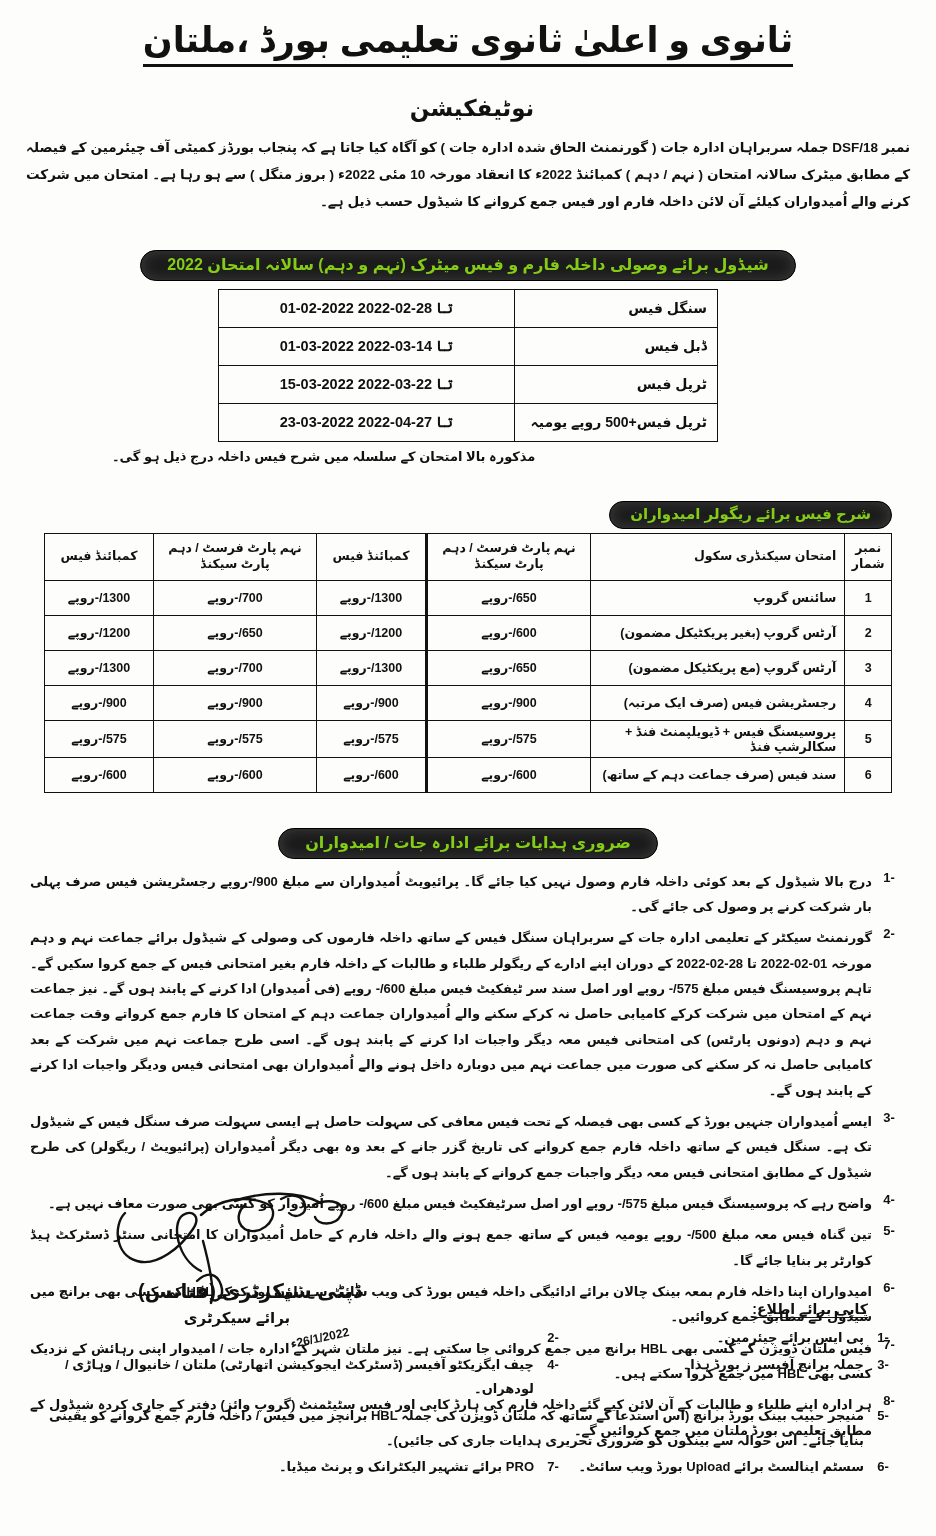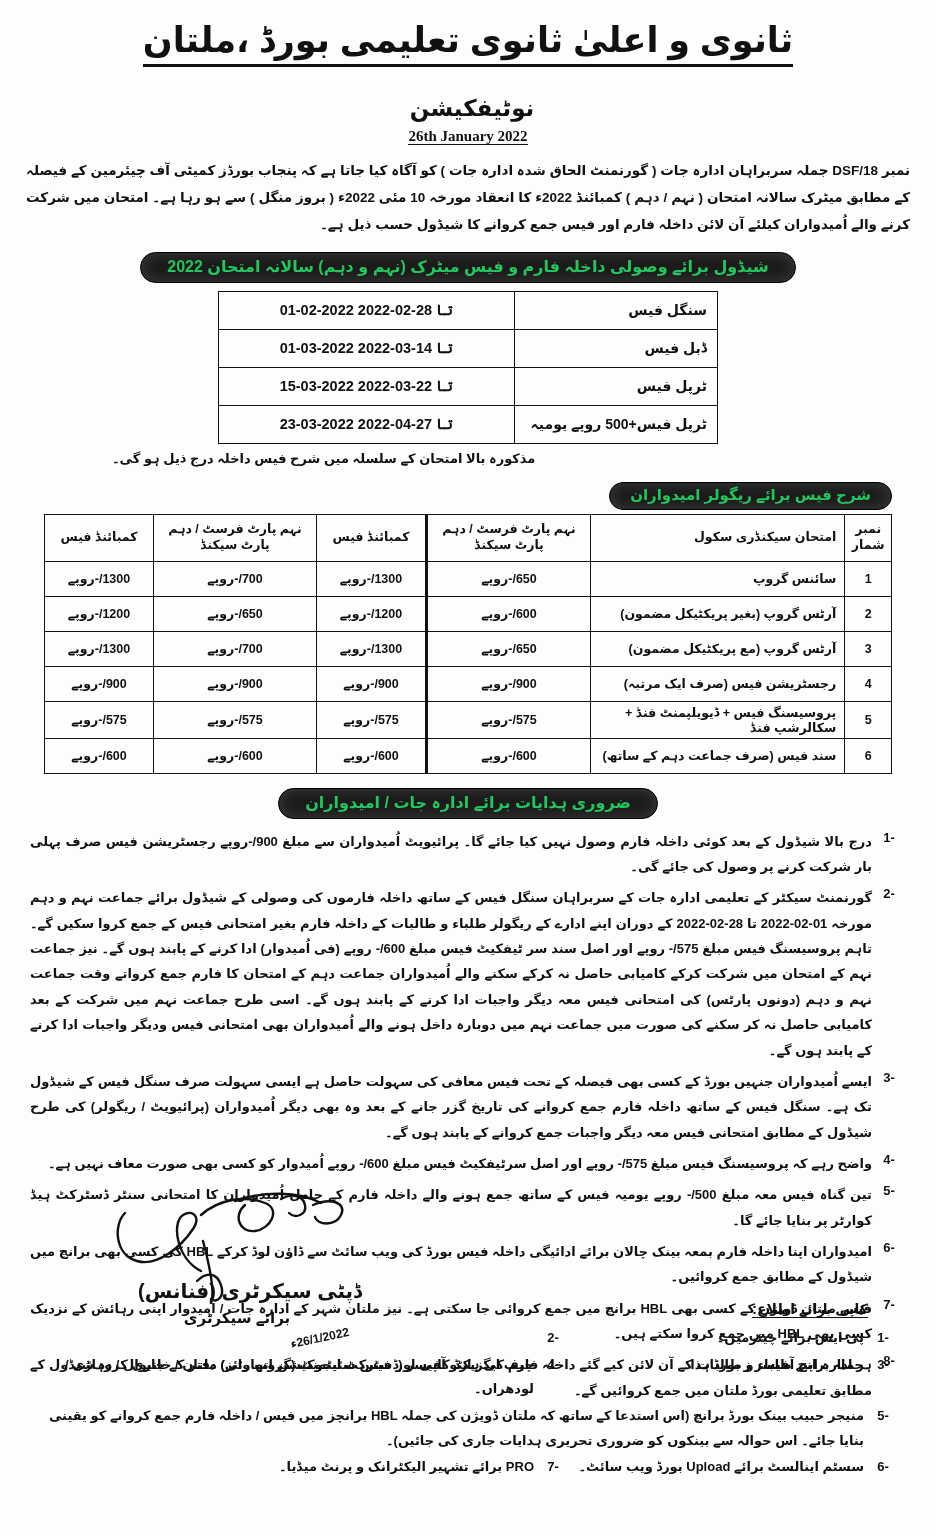--- a/index.html
+++ b/index.html
@@ -59,29 +59,30 @@
     font-size: 13.5px;
     line-height: 2.0;
     margin: 12px 26px 0 26px;
     font-weight: 600;
   }
 
   
   .pill {
     display: inline-block;
     background: #1b1b1b;
-    color: #22c55e;
+    color: #84cc16;
     border-radius: 16px;
     padding: 4px 26px 6px 26px;
     font-size: 16px;
     font-weight: bold;
     letter-spacing: 0.5px;
     direction: rtl;
     box-shadow: inset 0 0 14px rgba(255,255,255,0.16);
     border: 1px solid #000;
+    margin-top: 21px;
   }
   .pill-wrap { text-align: center; margin-top: 14px; }
 
   
   .sched-wrap { text-align: center; margin-top: 8px; }
   table.sched {
     border-collapse: collapse;
     margin: 0 auto;
     width: 500px;
     direction: rtl;
@@ -250,21 +251,20 @@
   .copy-full { width: 100%; }
 </style>
 </head>
 <body>
 
 <div class="page">
 
   <div class="hdr">
     <div class="board-title">ثانوی و اعلیٰ ثانوی تعلیمی بورڈ ،ملتان</div>
     <div class="notif-word">نوٹیفکیشن</div>
-    <div class="notif-date"><span class="u">26th January 2022</span></div>
   </div>
 
   <div class="intro">نمبر DSF/18 جملہ سربراہان ادارہ جات ( گورنمنٹ الحاق شدہ ادارہ جات ) کو آگاہ کیا جاتا ہے کہ پنجاب بورڈز کمیٹی آف چیئرمین کے فیصلہ کے مطابق میٹرک سالانہ امتحان ( نہم / دہم ) کمبائنڈ 2022ء کا انعقاد مورخہ 10 مئی 2022ء ( بروز منگل ) سے ہو رہا ہے۔ امتحان میں شرکت کرنے والے اُمیدواران کیلئے آن لائن داخلہ فارم اور فیس جمع کروانے کا شیڈول حسب ذیل ہے۔</div>
 
   <div class="pill-wrap">
     <span class="pill">شیڈول برائے وصولی داخلہ فارم و فیس میٹرک (نہم و دہم) سالانہ امتحان 2022</span>
   </div>
 
   <div class="sched-wrap">
     <table class="sched">

